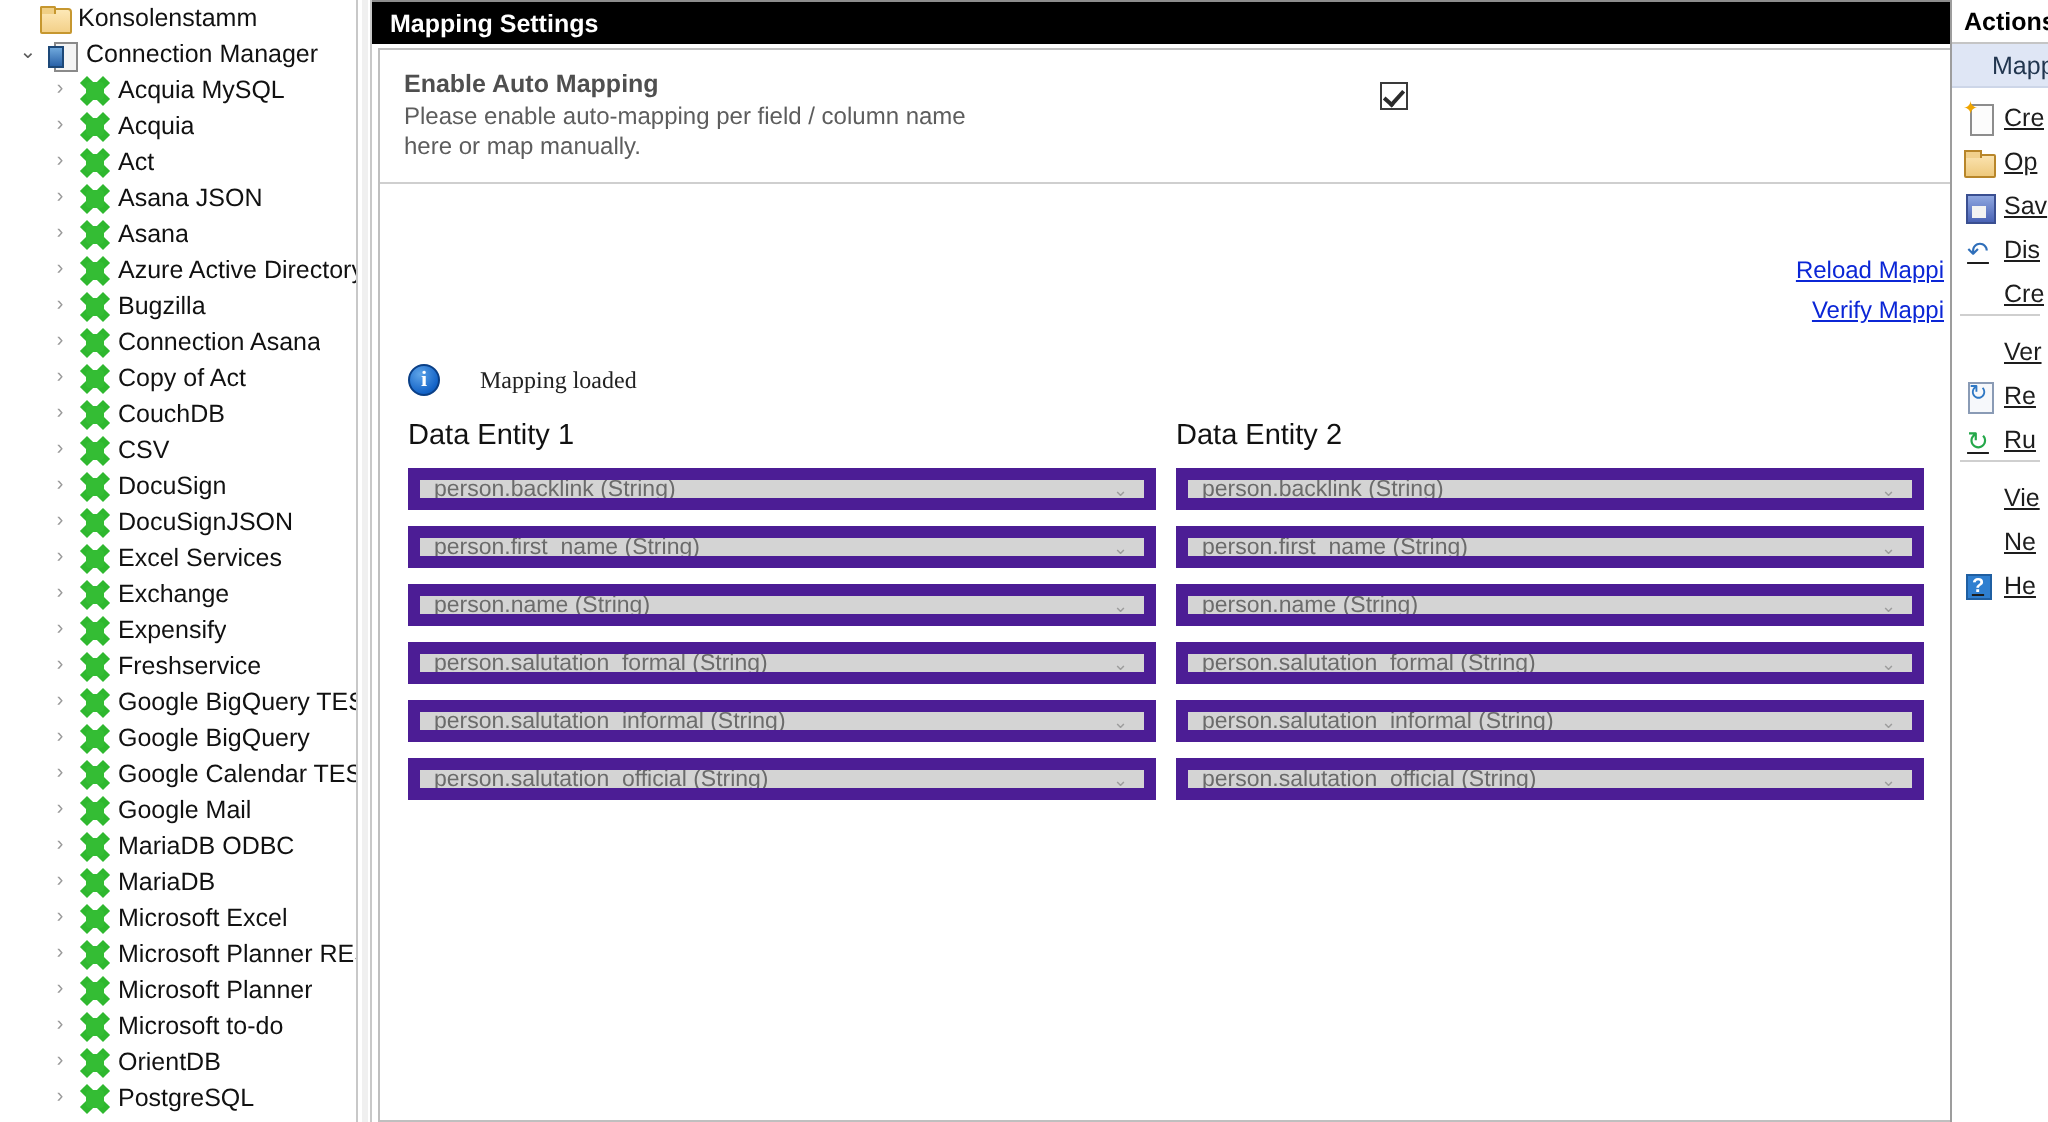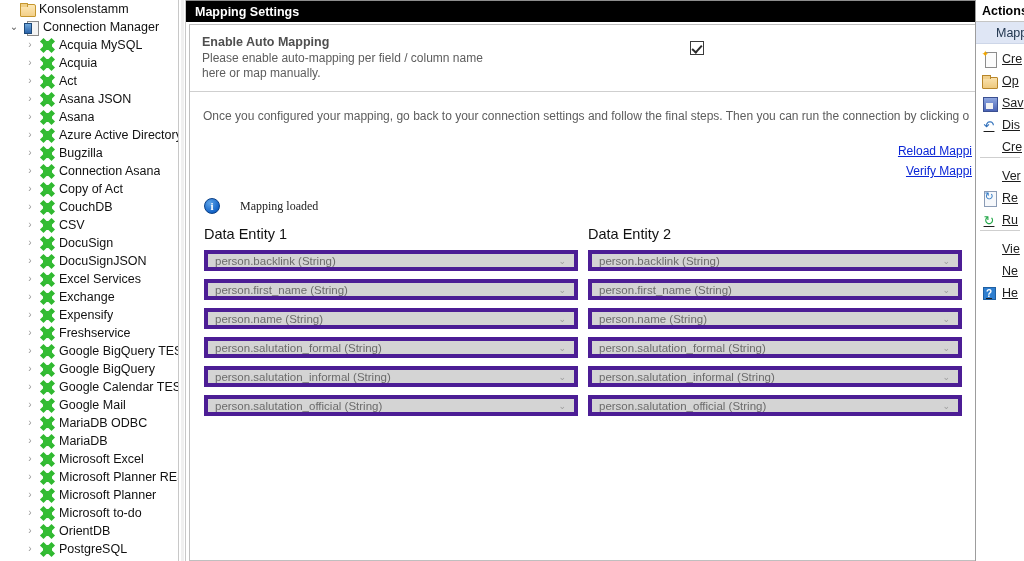--- a/index.html
+++ b/index.html
@@ -235,21 +235,21 @@
   .entity-col { width: 374px; }
   .entity-title {
     font-size: 14.5px;
     font-weight: normal;
     color: #111;
     margin-bottom: 8px;
   }
   .combo {
     height: 21px;
     background: #d4d4d4;
-    border: 4px solid #4c1d95;
+    border: 6px solid #4c1d95;
     display: flex;
     align-items: center;
     justify-content: space-between;
     margin-bottom: 8px;
     padding: 0 4px 0 7px;
     font-size: 11.5px;
     color: #6b6b6b;
     white-space: nowrap;
     overflow: hidden;
   }
@@ -769,21 +769,20 @@
         <div class="auto-desc">Please enable auto-mapping per field / column name</div>
         <div class="auto-desc">here or map manually.</div>
         <div class="auto-check">
           <div class="checkbox checked"></div>
         </div>
       </div>
 
       <div class="divider-line"></div>
 
       <div class="para">
-        <span>Once you configured your mapping, go back to your connection settings and follow the final steps. Then you can run the connection by clicking o</span>
       </div>
 
       <div class="links">
         <a href="#">Reload Mappi</a>
         <a href="#">Verify Mappi</a>
       </div>
 
       <div class="status-row">
         <span class="icon-info">i</span>
         <span class="status-text">Mapping loaded</span>

